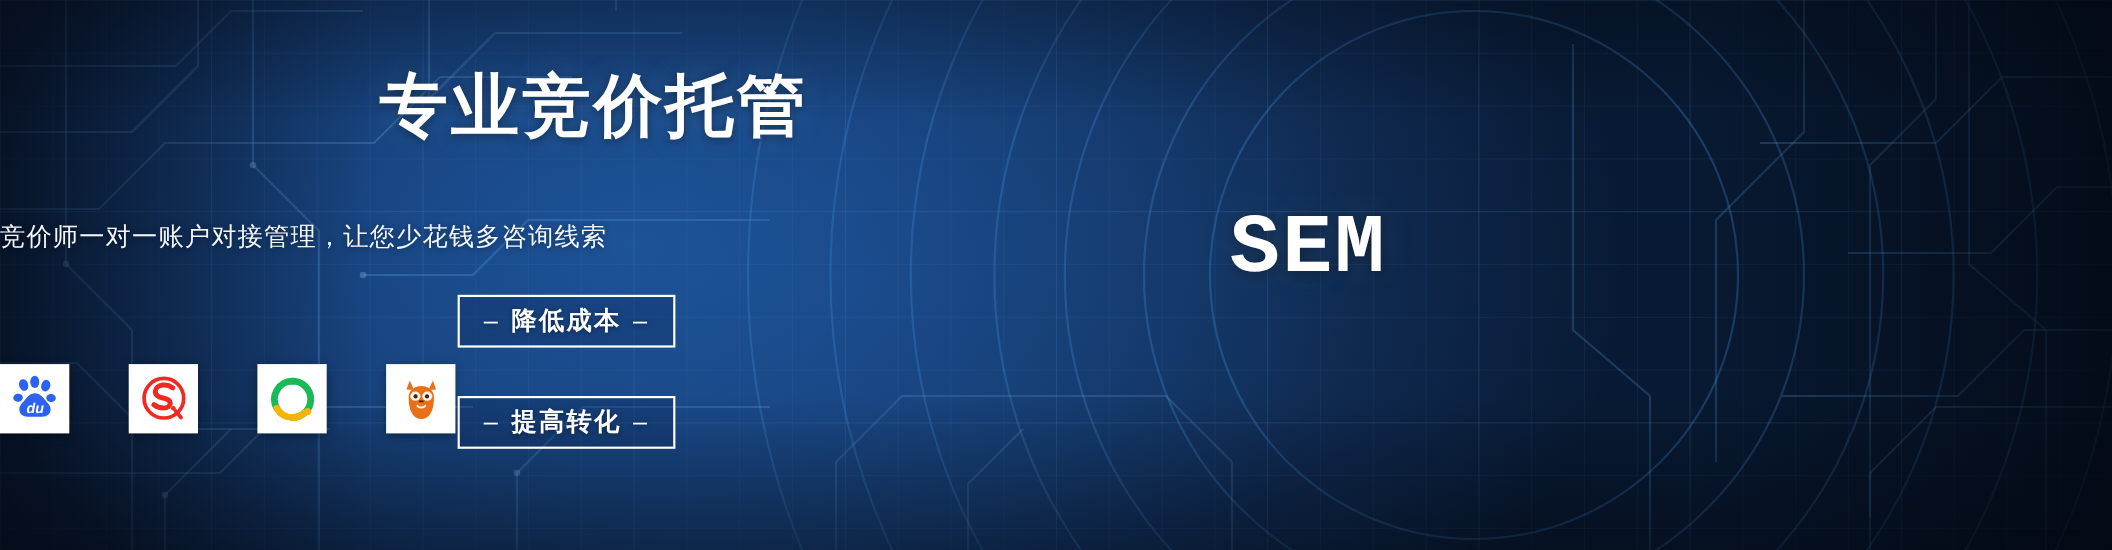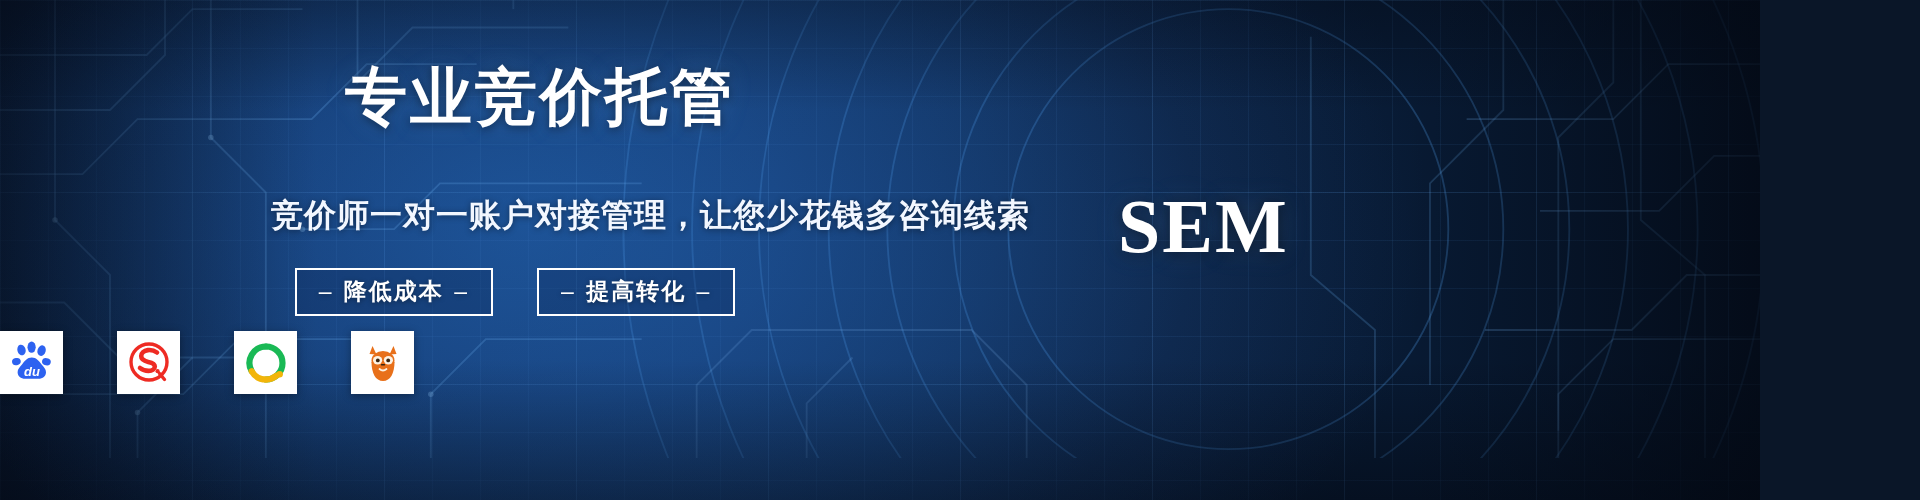--- a/index.html
+++ b/index.html
@@ -1,21 +1,21 @@
 <!DOCTYPE html>
 <html><head>
 <meta charset="utf-8">
 <style>
   * { margin:0; padding:0; box-sizing:border-box; }
   html,body { background:#0a1628; }
   body { font-family:"Liberation Sans","DejaVu Sans",sans-serif; }
 
   .banner {
     position:relative;
-    width:1760px; height:500px;
+    width:1920px; height:500px;
     overflow:hidden;
     background:
       radial-gradient(ellipse 900px 620px at 30% 45%, #1b4f91 0%, #17427d 28%, #123463 52%, #0d2446 74%, #081a33 100%),
       linear-gradient(90deg,#07152b 0%,#0e2a52 25%,#14407b 50%,#0c2851 76%,#061226 100%);
   }
 
   
   .layer { position:absolute; inset:0; }
 
   .grid-fine {
@@ -45,29 +45,29 @@
   .title {
     position:absolute; left:0; top:62px; width:1080px;
     text-align:center;
     font-size:62px; line-height:70px; font-weight:700;
     letter-spacing:3px;
     color:#ffffff;
     text-shadow:0 2px 10px rgba(0,0,0,.45), 0 0 26px rgba(120,190,255,.22);
   }
   .subtitle {
     position:absolute; left:0; top:198px; width:1030px;
-    text-align:right;
-    font-size:32px; line-height:34px; font-weight:700;
+    text-align:left;
+    font-size:23px; line-height:34px; font-weight:400;
     letter-spacing:1px;
     color:#f2f7ff;
     text-shadow:0 1px 6px rgba(0,0,0,.45);
   }
   .badges {
     position:absolute; left:0; top:268px; width:1030px;
-    display:flex; justify-content:center; align-items:center; gap:44px;
+    display:flex; justify-content:center; align-items:center; gap:44px;flex-direction:column;
   }
   .badge {
     border:2px solid #ffffff;
     padding:7px 20px 9px;
     font-size:23px; line-height:28px; font-weight:700;
     letter-spacing:2px;
     color:#ffffff;
     white-space:nowrap;
     background:rgba(12,40,86,.30);
     text-shadow:0 1px 5px rgba(0,0,0,.4);
@@ -81,21 +81,21 @@
   .logo-tile {
     width:63px; height:63px;
     background:#ffffff;
     display:flex; align-items:center; justify-content:center;
     box-shadow:0 2px 8px rgba(0,0,0,.35);
   }
   .logo-tile svg { display:block; }
 
   .sem {
     position:absolute; left:1118px; top:186px;
-    font-family:Liberation Serif, serif;
+    font-family:Liberation Mono, monospace;
     font-size:76px; line-height:80px; font-weight:700;
     letter-spacing:2px;
     color:#ffffff;
     text-shadow:0 2px 14px rgba(0,0,0,.5), 0 0 30px rgba(150,205,255,.18);
   }
 </style>
 </head>
 <body>
 
 <div class="banner">

